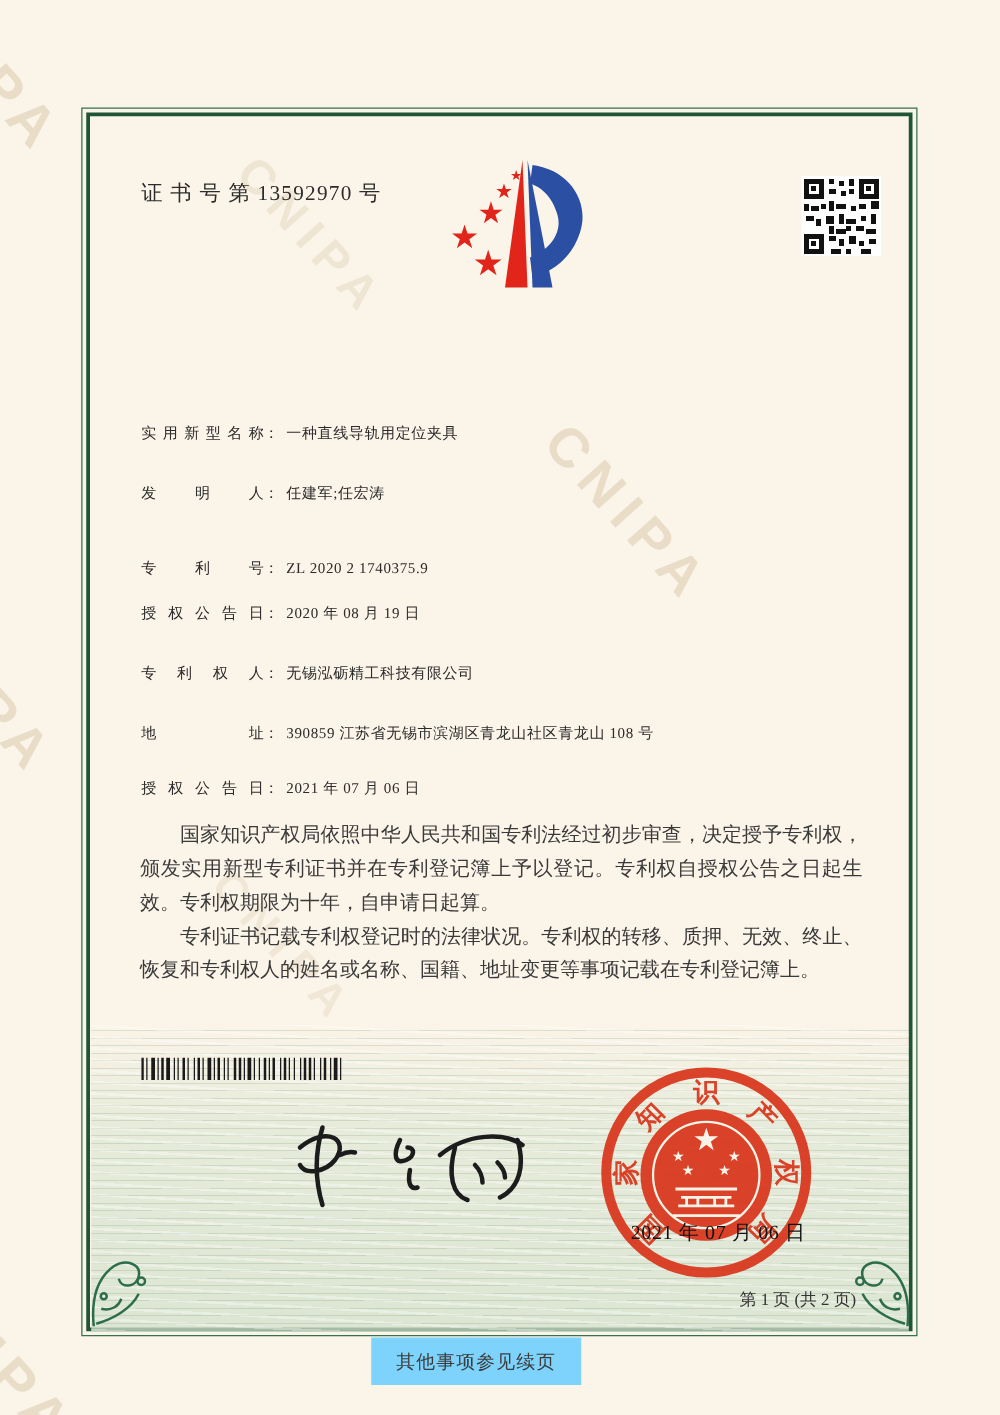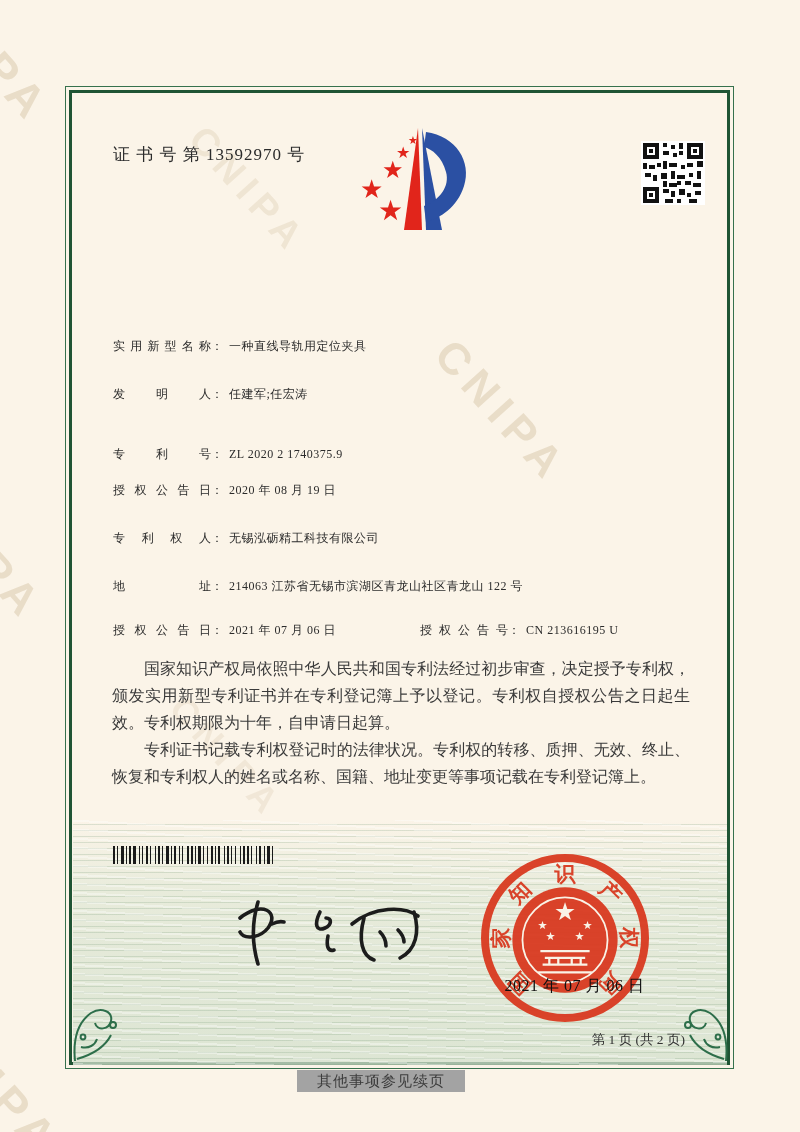--- a/index.html
+++ b/index.html
@@ -61,22 +61,22 @@
   .seal-ring{position:absolute;inset:0;border:8px solid #d93a20;border-radius:50%;box-sizing:border-box;}
   .seal-char{position:absolute;left:50%;top:50%;width:24px;height:24px;margin:-12px 0 0 -12px;
              font-size:21px;font-weight:700;color:#d93a20;text-align:center;line-height:24px;}
   .seal-emblem{position:absolute;left:27px;top:30px;width:114px;height:112px;}
   .seal-date{position:absolute;left:492px;top:976px;width:165px;text-align:center;
              font-size:16px;color:#101010;z-index:4;letter-spacing:0.5px;}
 
   .page-info{position:absolute;left:65px;top:1031px;width:620px;text-align:right;
              font-size:13.5px;z-index:2;color:#333;}
 
-  .cont-strip{position:absolute;left:297px;top:1070px;width:168px;height:22px;z-index:2;
-              background:#a3a3a3;display:flex;align-items:center;justify-content:center;
+  .cont-strip{position:absolute;left:297px;top:1070px;width:168px;height:38px;z-index:2;
+              background:#7dd3fc;display:flex;align-items:center;justify-content:center;
               font-size:15px;color:#3c3c3c;letter-spacing:1px;}
 </style>
 </head>
 <body>
 
 <div class="page">
 
   <div class="wm" style="left:-58px;top:-36px;font-size:46px;">CNIPA</div>
   <div class="wm" style="left:212px;top:118px;font-size:38px;color:rgba(186,160,118,0.18);">CNIPA</div>
   <div class="wm" style="left:462px;top:330px;font-size:44px;">CNIPA</div>
@@ -175,22 +175,22 @@
       </g>
   </svg>
 
 
   <div class="fields" id="fields">
       <div class="field-row" style="top: 0px;"><span class="flabel">实用新型名称</span><span class="fcolon">：</span><span class="fvalue">一种直线导轨用定位夹具</span></div>
       <div class="field-row" style="top: 48px;"><span class="flabel">发明人</span><span class="fcolon">：</span><span class="fvalue">任建军;任宏涛</span></div>
       <div class="field-row" style="top: 108px;"><span class="flabel">专利号</span><span class="fcolon">：</span><span class="fvalue">ZL 2020 2 1740375.9</span></div>
       <div class="field-row" style="top: 144px;"><span class="flabel">授权公告日</span><span class="fcolon">：</span><span class="fvalue">2020 年 08 月 19 日</span></div>
       <div class="field-row" style="top: 192px;"><span class="flabel">专利权人</span><span class="fcolon">：</span><span class="fvalue">无锡泓砺精工科技有限公司</span></div>
-      <div class="field-row" style="top: 240px;"><span class="flabel">地址</span><span class="fcolon">：</span><span class="fvalue">214063 江苏省无锡市滨湖区青龙山社区青龙山 122 号</span></div>
-      <div class="field-row" style="top: 284px; text-decoration: underline;"><span class="flabel">授权公告日</span><span class="fcolon">：</span><span class="fvalue">2021 年 07 月 06 日</span><span class="group2"><span class="flabel">授权公告号</span><span class="fcolon">：</span><span class="fvalue">CN 213616195 U</span></span></div>
+      <div class="field-row" style="top: 240px;"><span class="flabel">地址</span><span class="fcolon">：</span><span class="fvalue">390859 江苏省无锡市滨湖区青龙山社区青龙山 108 号</span></div>
+      <div class="field-row" style="top: 284px; text-decoration: underline;"><span class="flabel">授权公告日</span><span class="fcolon">：</span><span class="fvalue">2021 年 07 月 06 日</span></div>
     </div>
 
   <div class="paras">
     <p>国家知识产权局依照中华人民共和国专利法经过初步审查，决定授予专利权，颁发实用新型专利证书并在专利登记簿上予以登记。专利权自授权公告之日起生效。专利权期限为十年，自申请日起算。</p>
     <p>专利证书记载专利权登记时的法律状况。专利权的转移、质押、无效、终止、恢复和专利权人的姓名或名称、国籍、地址变更等事项记载在专利登记簿上。</p>
   </div>
 
   <svg class="barcode" viewBox="0 0 206 18" preserveAspectRatio="none" id="barcode">
     <rect width="206" height="18" fill="none"></rect>
   <rect x="0" y="0" width="2" height="18" fill="#1a1a1a"></rect>

